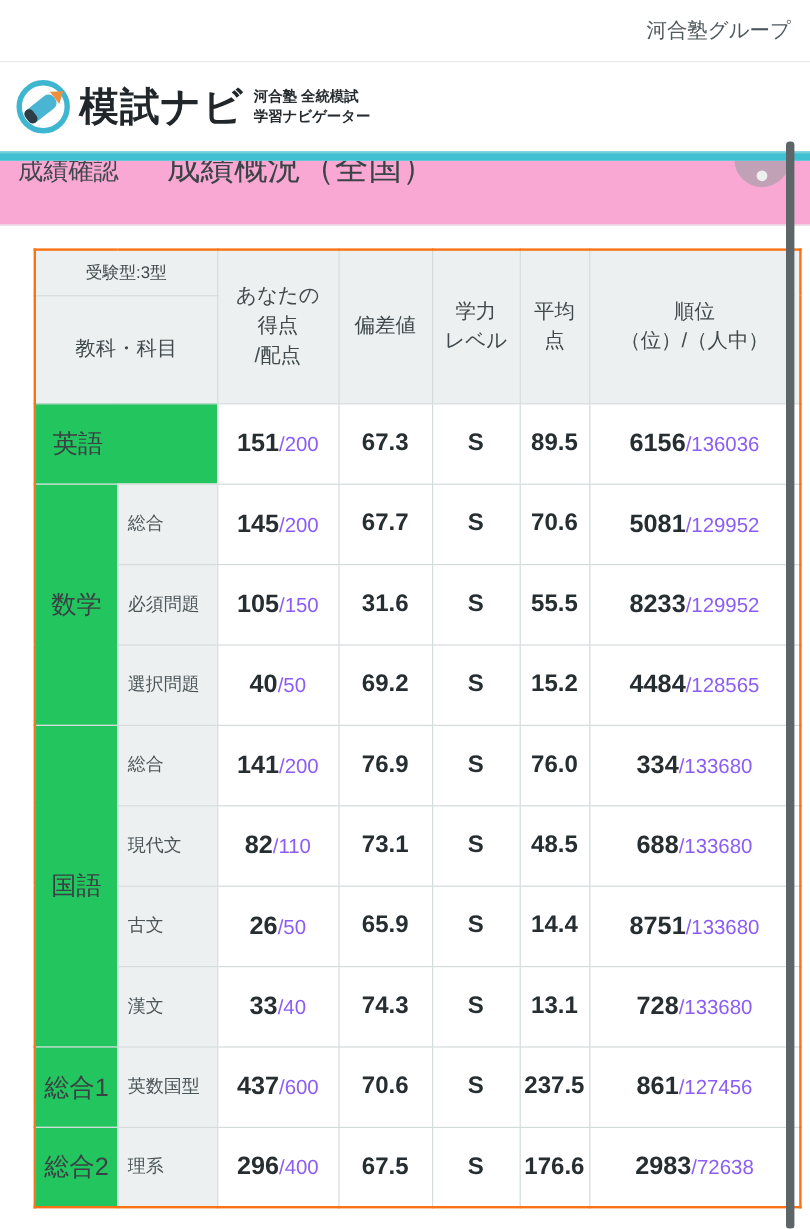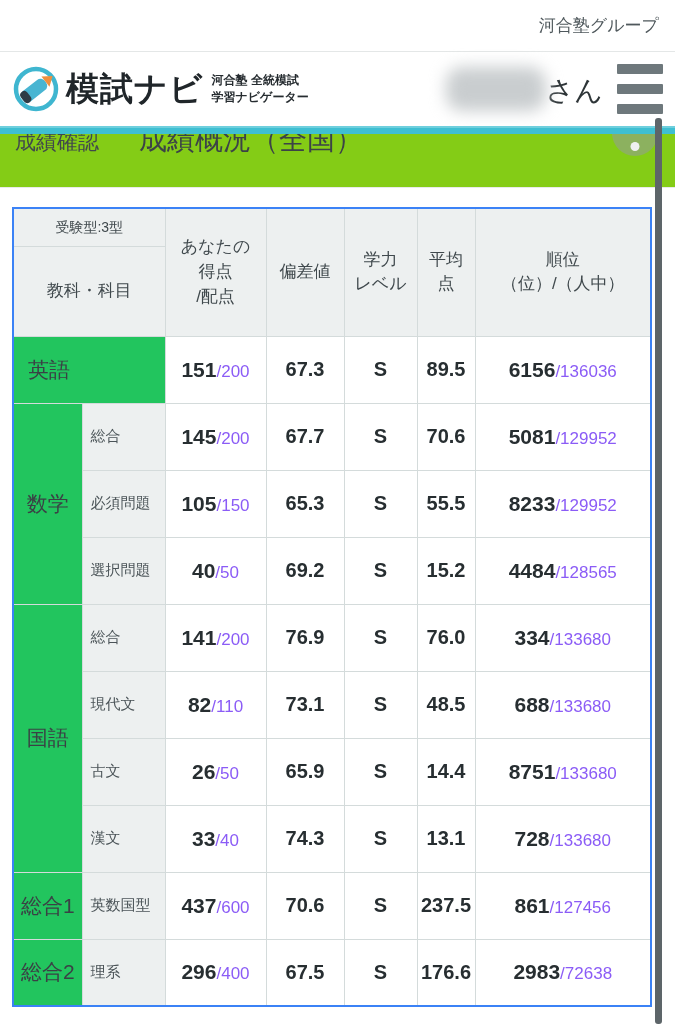--- a/index.html
+++ b/index.html
@@ -23,32 +23,32 @@
   .appbar-right { margin-left:auto; display:flex; align-items:center; }
   .redacted { width:100px; height:44px; background:#c9cdcf; border-radius:16px; filter:blur(8px); }
   .user-suffix { font-size:28px; color:#2e3538; margin:4px 14px 0 0; }
   .hamburger { width:46px; display:flex; flex-direction:column; gap:10px; cursor:pointer; padding:2px 0; }
   .hamburger .bar { height:10px; background:#6e787c; border-radius:1px; }
 
   .teal-bar { height:8px; background:#3fbfd2; position:relative; z-index:3;
               box-shadow:inset 0 2px 0 rgba(255,255,255,0.25); }
 
   
-  .title-strip { position:relative; height:54px; overflow:hidden; border-bottom:1px solid #e8eaea; background:#84cc16; }
+  .title-strip { position:relative; height:54px; overflow:hidden; border-bottom:1px solid #e8eaea; background:#f9a8d4; }
   .title-row { position:absolute; top:-13px; left:15px; display:flex; align-items:baseline; gap:40px; }
   .breadcrumb { font-size:21px; color:#41484c; }
   .page-title { font-size:28px; color:#3c4347; }
   .fab { position:absolute; top:-24px; right:17px; width:46px; height:46px; border-radius:50%;
          background:rgba(148,154,157,0.55); cursor:pointer; }
   .fab-dot { position:absolute; left:50%; top:32px; transform:translateX(-50%);
              width:9px; height:9px; border-radius:50%; background:#eef0f0; }
 
   
   table.score { border-collapse:collapse; table-layout:fixed; width:638px;
-                margin:19px 14px 0 12px; border:2px solid #3b82f6; }
+                margin:19px 14px 0 28px; border:2px solid #f97316; }
   th, td { border:1px solid #d4dbdb; text-align:center; vertical-align:middle; padding:0; }
   thead th { background:#edf0f0; font-weight:400; color:#40494d; font-size:17px;
              line-height:1.45; white-space:pre-line; }
   th.type-cell { font-size:14px; height:38px; font-weight:400; }
   th.subject-head { height:90px; }
   tbody tr { height:67px; }
   td.subject { background:#22c55e; font-size:21px; color:#3a4145; }
   td.subject.left { text-align:left; padding-left:14px; }
   td.sub { background:#edf0f0; font-size:15px; color:#4b5458; text-align:left; padding-left:8px; }
   td.val { background:#fff; font-size:20px; font-weight:700; color:#272e31; }
@@ -77,29 +77,20 @@
             <rect x="7" y="17.5" width="29" height="13" rx="5.5" fill="#49b5d2"></rect>
             <rect x="7" y="17.5" width="8" height="13" rx="4" fill="#2e3c46"></rect>
             <polygon points="36,17.5 45,24 36,30.5" fill="#ef8f3e"></polygon>
           </g>
         </svg>
       </span>
       <span class="logo-title">模試ナビ</span>
       <span class="tagline">
         <span>河合塾 全統模試</span><br>
         <span>学習ナビゲーター</span>
-      </span>
-    </div>
-    <div class="appbar-right">
-      <span class="redacted"></span>
-      <span class="user-suffix">さん</span>
-      <span class="hamburger">
-        <span class="bar"></span>
-        <span class="bar"></span>
-        <span class="bar"></span>
       </span>
     </div>
   </div>
 
   <div class="teal-bar"></div>
 
   <div class="title-strip">
     <div class="title-row">
       <span class="breadcrumb">成績確認</span>
       <span class="page-title">成績概況（全国）</span>
@@ -151,21 +142,21 @@
           <td class="sub">総合</td>
           <td class="val score"><span class="num">145</span><span class="den">/200</span></td>
           <td class="val dev">67.7</td>
           <td class="val level">S</td>
           <td class="val avg">70.6</td>
           <td class="val rank"><span class="num">5081</span><span class="den">/129952</span></td>
         </tr>
         <tr>
           <td class="sub">必須問題</td>
           <td class="val score"><span class="num">105</span><span class="den">/150</span></td>
-          <td class="val dev">65.3</td>
+          <td class="val dev">31.6</td>
           <td class="val level">S</td>
           <td class="val avg">55.5</td>
           <td class="val rank"><span class="num">8233</span><span class="den">/129952</span></td>
         </tr>
         <tr>
           <td class="sub">選択問題</td>
           <td class="val score"><span class="num">40</span><span class="den">/50</span></td>
           <td class="val dev">69.2</td>
           <td class="val level">S</td>
           <td class="val avg">15.2</td>

